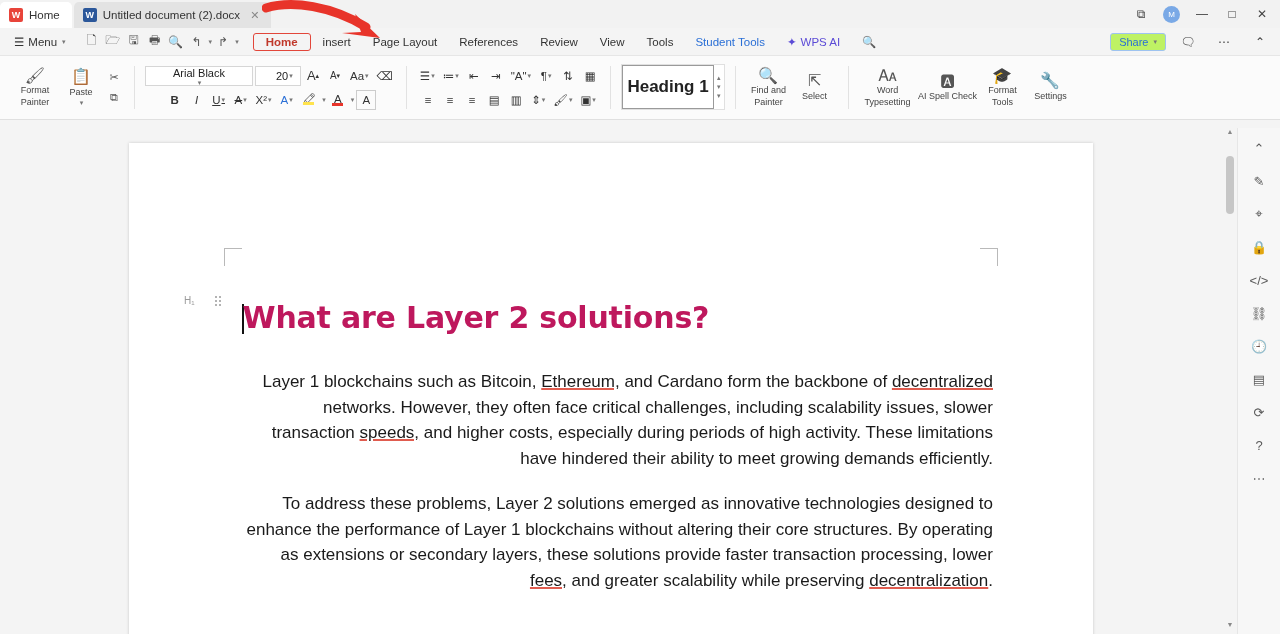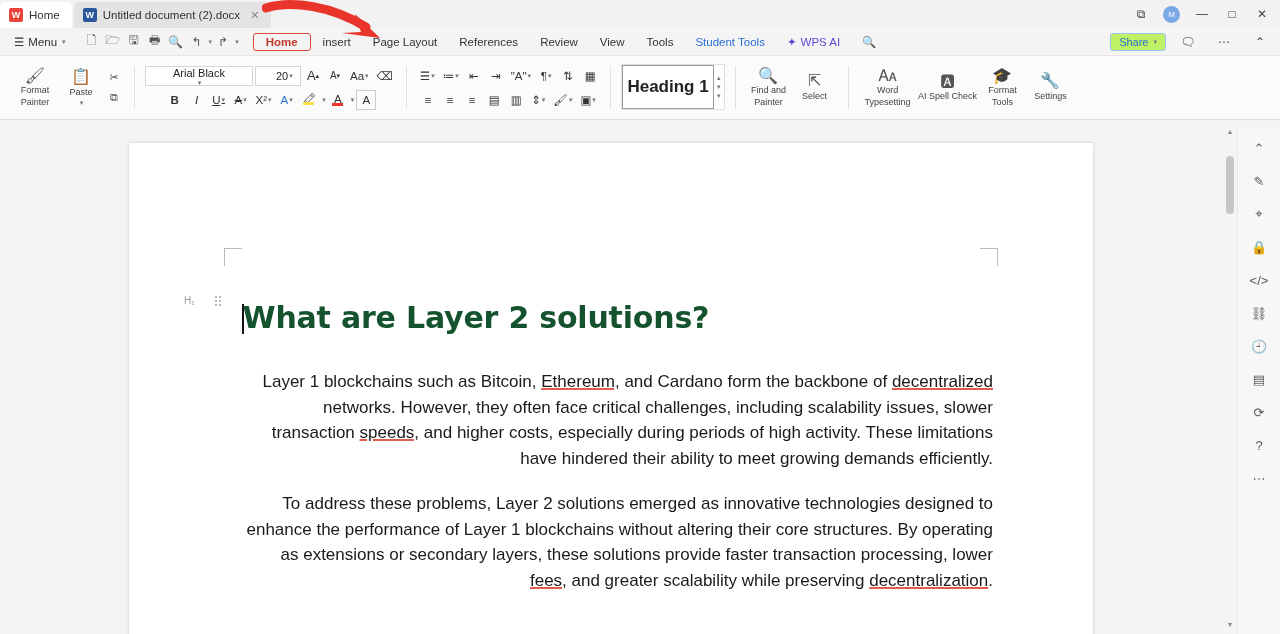--- a/index.html
+++ b/index.html
@@ -140,21 +140,21 @@
   .page {
     position: absolute; left: 129px; top: 15px; width: 964px; height: 520px;
     background: #fff; box-shadow: 0 0 3px rgba(0,0,0,0.18);
   }
   .cmark { position: absolute; width: 18px; height: 18px; }
   .cmark.tl { left: 95px; top: 105px; border-left: 1px solid #b9b9b9; border-top: 1px solid #b9b9b9; }
   .cmark.tr { right: 95px; top: 105px; border-right: 1px solid #b9b9b9; border-top: 1px solid #b9b9b9; }
   .doc-body { position: absolute; left: 113px; top: 157px; right: 100px; }
   h1.doc-h1 {
     font-family: "DejaVu Sans", sans-serif;
-    font-size: 30px; font-weight: bold; color: #14532d; margin: 0 0 34px 0;
+    font-size: 30px; font-weight: bold; color: #be185d; margin: 0 0 34px 0;
     letter-spacing: -0.2px;
   }
   .caret-bar {
     display: inline-block; width: 1.5px; height: 30px; background: #111;
     vertical-align: -6px; margin-right: -1px;
   }
   p.doc-p {
     font-size: 17px; line-height: 25.5px; color: #1a1a1a; margin: 0 0 20px 0;
     font-family: "Liberation Sans", sans-serif;
     text-align: right;

